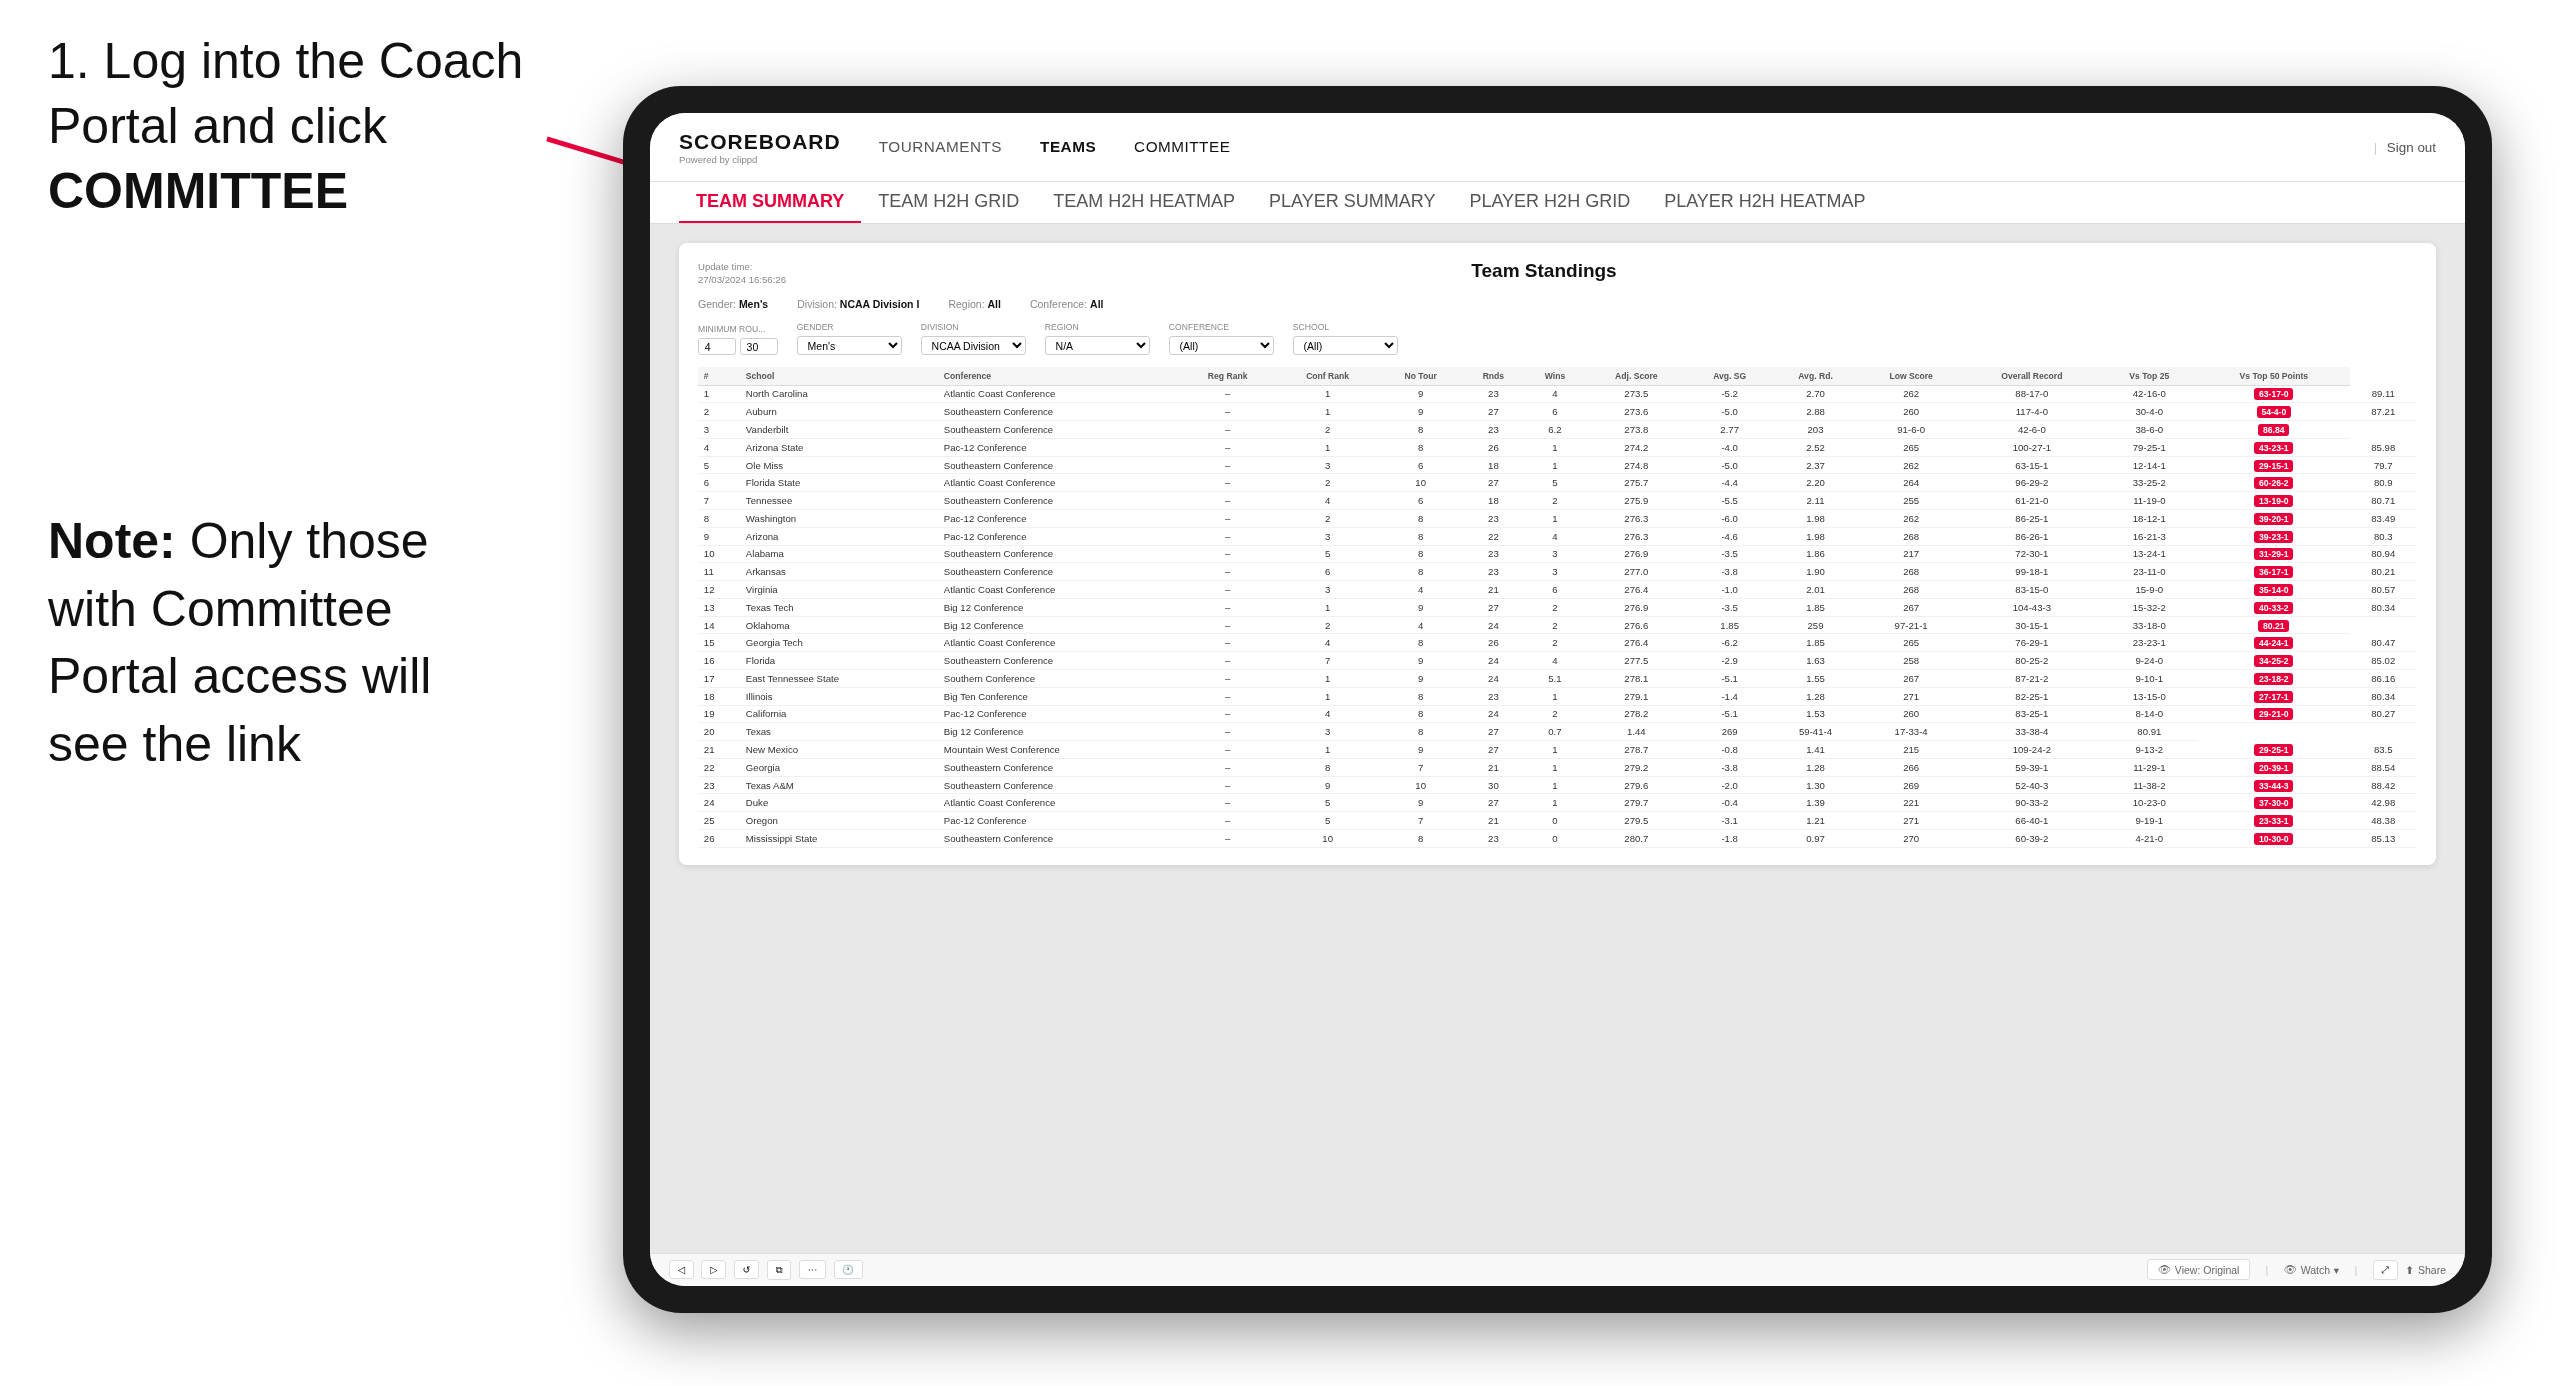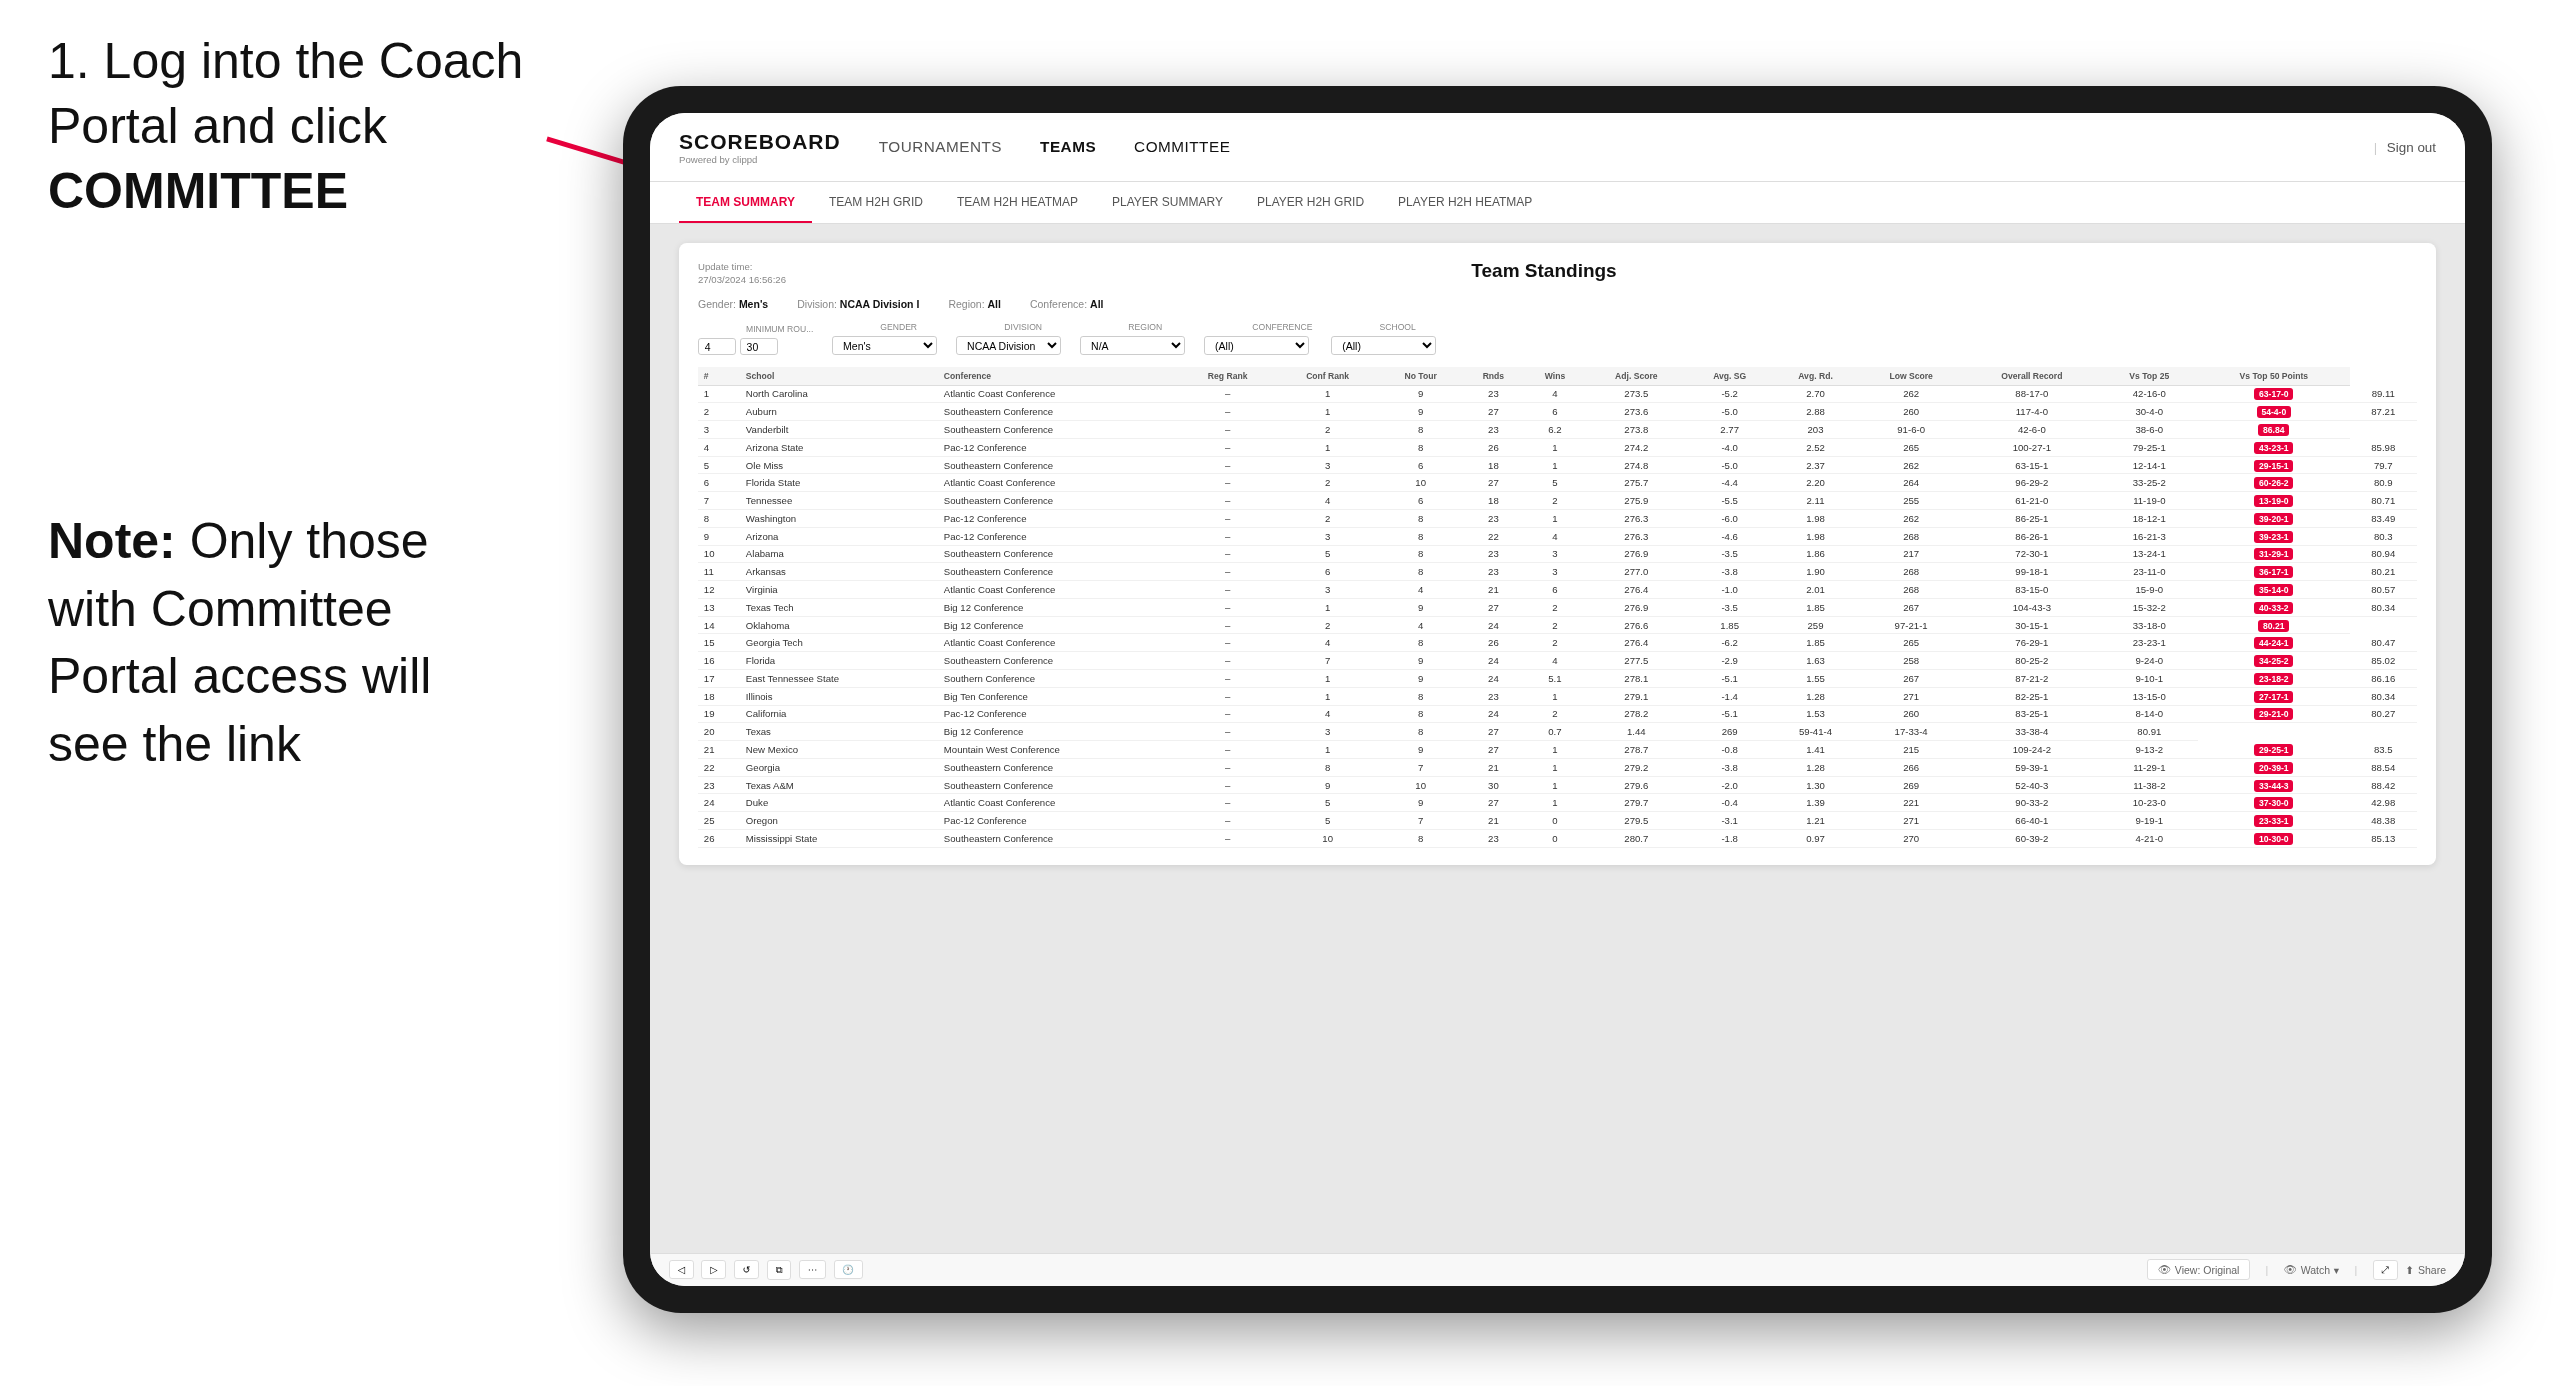--- a/index.html
+++ b/index.html
@@ -152,21 +152,21 @@
       background: #ffffff;
       border-bottom: 1.9px solid #ddd;
       padding: 0 29px;
       display: flex;
       align-items: center;
       gap: 0;
       height: 42px;
       flex-shrink: 0;
     }
     .sub-nav-item {
-      font-size: 12px;
+      font-size: 18px;
       color: #555;
       padding: 0 17px;
       height: 100%;
       display: flex;
       align-items: center;
       cursor: pointer;
       border-bottom: 2.9px solid transparent;
       font-weight: 500;
     }
     .sub-nav-item.active {
@@ -226,21 +226,20 @@
     }
     .control-group {
       display: flex;
       flex-direction: column;
       gap: 3.8px;
     }
     .control-label {
       font-size: 8.6px;
       color: #888;
       text-transform: uppercase;
-      margin-left: 48px;
     }
     .control-input {
       border: 1px solid #ccc;
       border-radius: 2.9px;
       padding: 1.9px 5.8px;
       font-size: 10.5px;
       width: 77px;
       background: #fff;
     }
     .control-select {

